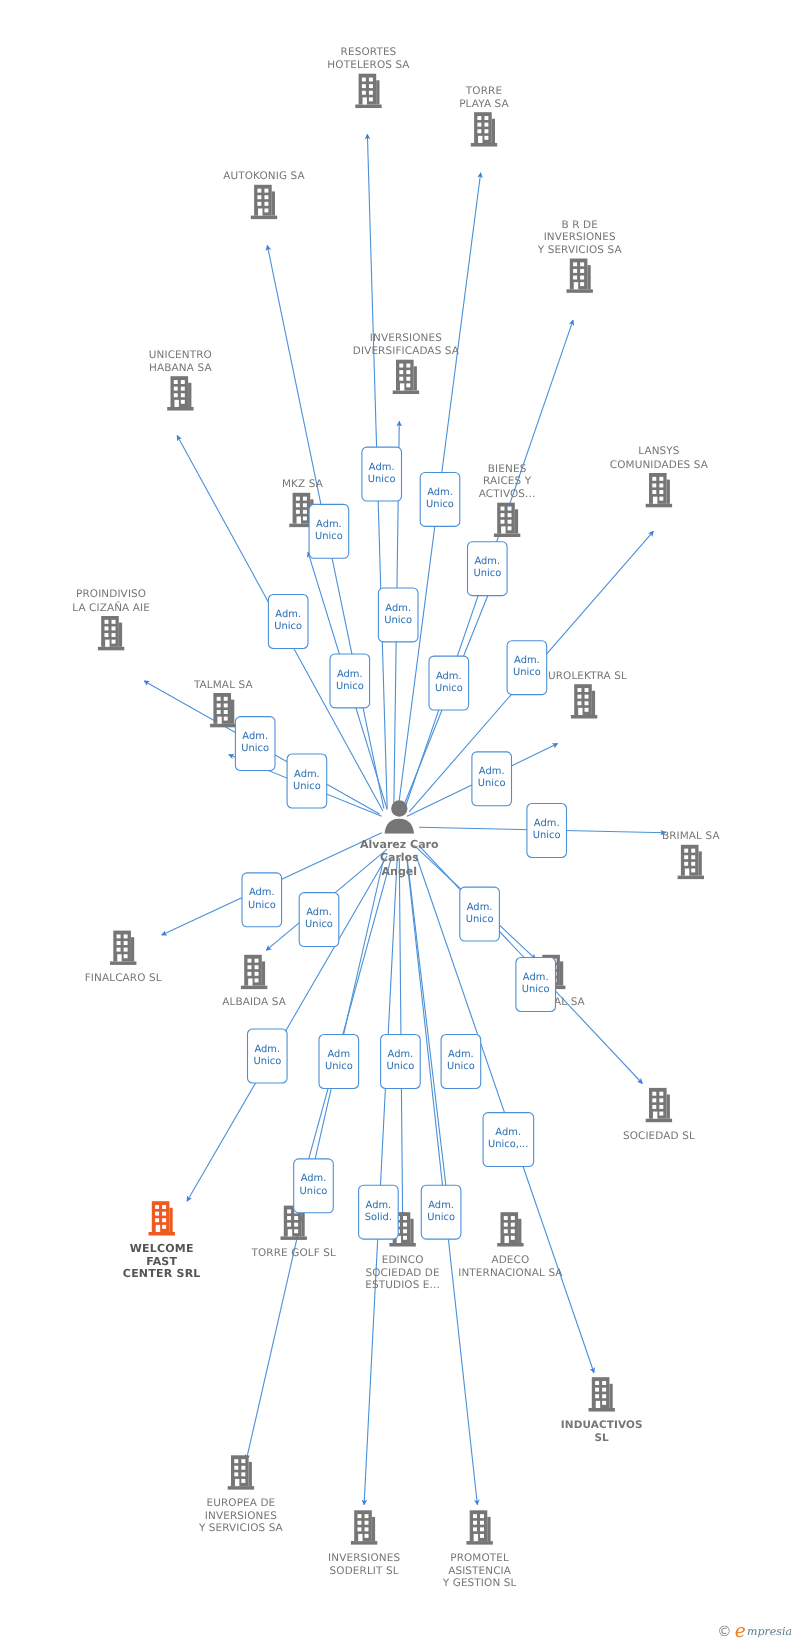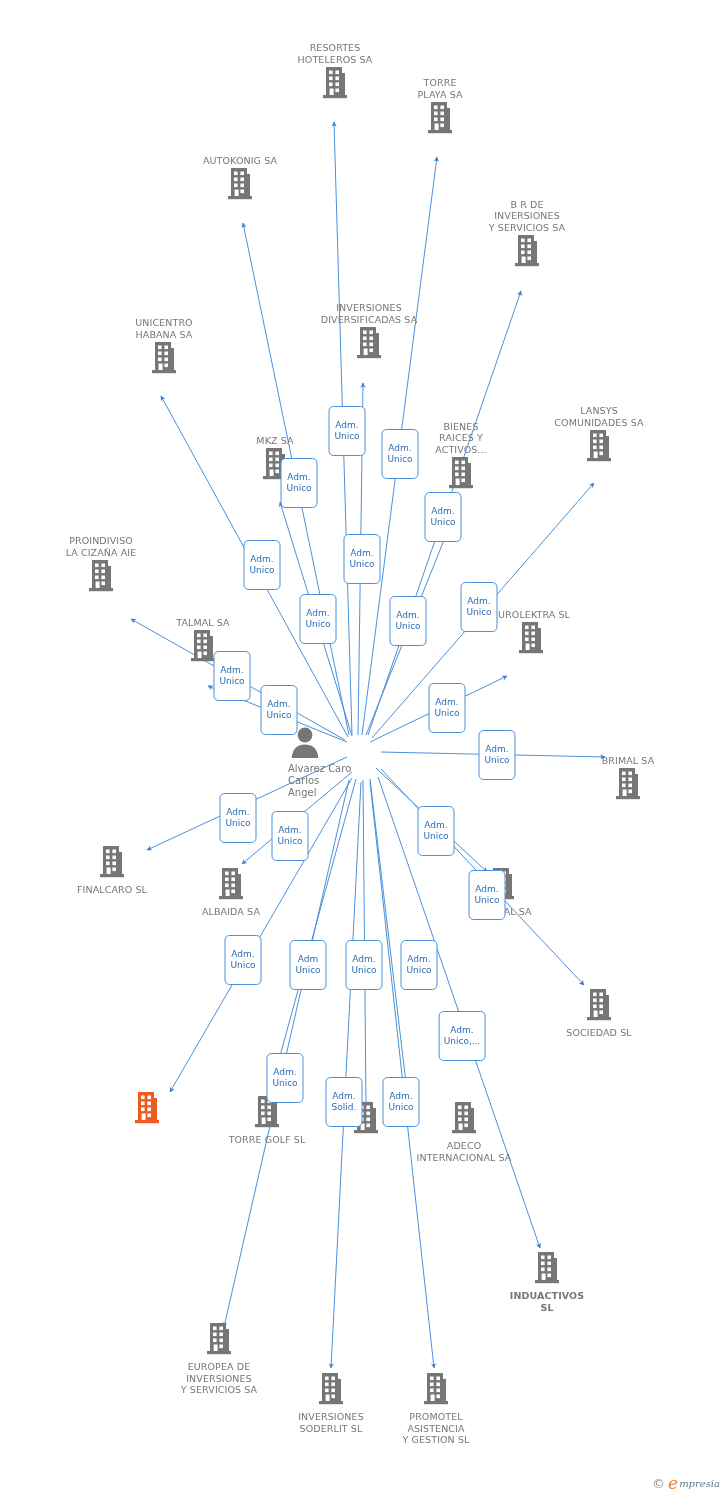--- a/index.html
+++ b/index.html
@@ -12,21 +12,21 @@
 
   .node{position:absolute;transform:translate(-50%,0);text-align:center;width:150px;}
   .node .ico{display:block;margin:0 auto;}
   .node .lbl{
     display:block;font-size:9.5px;line-height:11.5px;color:#767676;
     letter-spacing:.1px;white-space:pre-line;margin-top:1px;
   }
   .node.highlight .lbl{color:#555;font-weight:bold;font-size:10px;letter-spacing:.2px;}
   .node.above .lbl{margin:0 0 1px 0;}
 
-  .person{position:absolute;transform:translate(-50%,0);text-align:left;width:150px;}
+  .person{position:absolute;transform:translate(-50%,0);text-align:center;width:150px;font-weight:bold;}
   .person .lbl{display:block;font-size:10px;line-height:12px;color:#767676;white-space:pre-line;margin-top:1px;}
 
   .elabel{
     position:absolute;transform:translate(-50%,-50%);
     background:#ffffff;border:1px solid #4a90d9;border-radius:5px;
     color:#2a6fb5;font-size:9px;line-height:11px;text-align:center;
     padding:13px 4px;white-space:pre-line;box-sizing:border-box;
     min-width:37px;
   }
   .wm{position:absolute;right:8px;bottom:8px;display:flex;align-items:center;gap:3px;}
@@ -364,20 +364,23 @@
             <rect x="2" y="29" width="24" height="3.2" fill="#ef5b1f"></rect>
             <rect x="8" y="4.5" width="3.6" height="3.6" fill="#fff"></rect>
             <rect x="14.4" y="4.5" width="3.6" height="3.6" fill="#fff"></rect>
             <rect x="8" y="10.5" width="3.6" height="3.6" fill="#fff"></rect>
             <rect x="14.4" y="10.5" width="3.6" height="3.6" fill="#fff"></rect>
             <rect x="8" y="16.5" width="3.6" height="3.6" fill="#fff"></rect>
             <rect x="14.4" y="16.5" width="3.6" height="3.6" fill="#fff"></rect>
             <rect x="8.6" y="22.5" width="4" height="6.5" fill="#fff"></rect>
             <rect x="14.4" y="22.5" width="3.6" height="3.6" fill="#fff"></rect>
           </svg></span>
+        <span class="lbl">WELCOME
+FAST
+CENTER SRL</span>
       </div>
       <div class="node" style="left: 267px; top: 1095px;">
         <span class="ico"><svg width="28" height="34" viewBox="0 0 28 34">
             <rect x="5" y="1" width="16" height="28" fill="#767676"></rect>
             <rect x="21" y="7" width="3" height="22" fill="#767676"></rect>
             <rect x="2" y="29" width="24" height="3.2" fill="#767676"></rect>
             <rect x="8" y="4.5" width="3.6" height="3.6" fill="#fff"></rect>
             <rect x="14.4" y="4.5" width="3.6" height="3.6" fill="#fff"></rect>
             <rect x="8" y="10.5" width="3.6" height="3.6" fill="#fff"></rect>
             <rect x="14.4" y="10.5" width="3.6" height="3.6" fill="#fff"></rect>
@@ -395,20 +398,23 @@
             <rect x="2" y="29" width="24" height="3.2" fill="#767676"></rect>
             <rect x="8" y="4.5" width="3.6" height="3.6" fill="#fff"></rect>
             <rect x="14.4" y="4.5" width="3.6" height="3.6" fill="#fff"></rect>
             <rect x="8" y="10.5" width="3.6" height="3.6" fill="#fff"></rect>
             <rect x="14.4" y="10.5" width="3.6" height="3.6" fill="#fff"></rect>
             <rect x="8" y="16.5" width="3.6" height="3.6" fill="#fff"></rect>
             <rect x="14.4" y="16.5" width="3.6" height="3.6" fill="#fff"></rect>
             <rect x="8.6" y="22.5" width="4" height="6.5" fill="#fff"></rect>
             <rect x="14.4" y="22.5" width="3.6" height="3.6" fill="#fff"></rect>
           </svg></span>
+        <span class="lbl">EDINCO
+SOCIEDAD DE
+ESTUDIOS E...</span>
       </div>
       <div class="node" style="left: 464px; top: 1101px;">
         <span class="ico"><svg width="28" height="34" viewBox="0 0 28 34">
             <rect x="5" y="1" width="16" height="28" fill="#767676"></rect>
             <rect x="21" y="7" width="3" height="22" fill="#767676"></rect>
             <rect x="2" y="29" width="24" height="3.2" fill="#767676"></rect>
             <rect x="8" y="4.5" width="3.6" height="3.6" fill="#fff"></rect>
             <rect x="14.4" y="4.5" width="3.6" height="3.6" fill="#fff"></rect>
             <rect x="8" y="10.5" width="3.6" height="3.6" fill="#fff"></rect>
             <rect x="14.4" y="10.5" width="3.6" height="3.6" fill="#fff"></rect>

